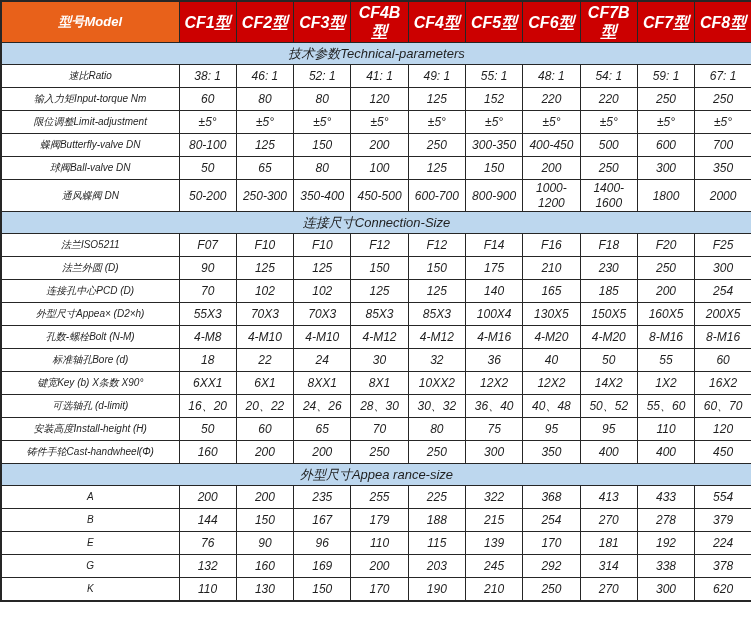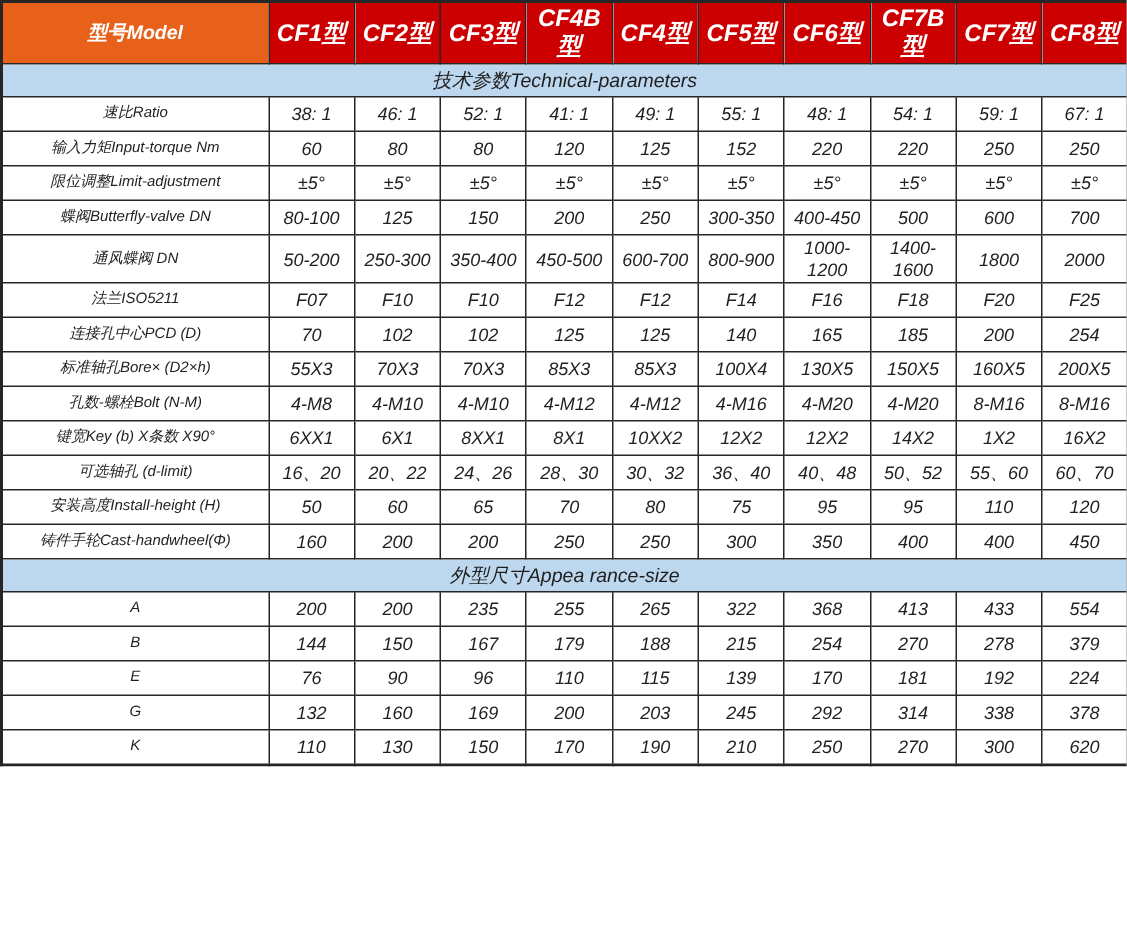--- a/index.html
+++ b/index.html
@@ -147,60 +147,89 @@
           <td class="value-cell">150</td>
           <td class="value-cell">200</td>
           <td class="value-cell">250</td>
           <td class="value-cell">300-350</td>
           <td class="value-cell">400-450</td>
           <td class="value-cell">500</td>
           <td class="value-cell">600</td>
           <td class="value-cell">700</td>
         </tr>
         <tr class="spec-row">
+          <td class="row-label">球阀Ball-valve DN</td>
+          <td class="value-cell">50</td>
+          <td class="value-cell">65</td>
+          <td class="value-cell">80</td>
+          <td class="value-cell">100</td>
+          <td class="value-cell">125</td>
+          <td class="value-cell">150</td>
+          <td class="value-cell">200</td>
+          <td class="value-cell">250</td>
+          <td class="value-cell">300</td>
+          <td class="value-cell">350</td>
+        </tr>
+        <tr class="spec-row">
           <td class="row-label">通风蝶阀  DN</td>
           <td class="value-cell">50-200</td>
           <td class="value-cell">250-300</td>
           <td class="value-cell">350-400</td>
           <td class="value-cell">450-500</td>
           <td class="value-cell">600-700</td>
           <td class="value-cell">800-900</td>
           <td class="value-cell">1000-1200</td>
           <td class="value-cell">1400-1600</td>
           <td class="value-cell">1800</td>
           <td class="value-cell">2000</td>
         </tr>
+        <tr class="section-row">
+          <td class="section-title" colspan="11">连接尺寸Connection-Size</td>
+        </tr>
         <tr class="spec-row">
           <td class="row-label">法兰ISO5211</td>
           <td class="value-cell">F07</td>
           <td class="value-cell">F10</td>
           <td class="value-cell">F10</td>
           <td class="value-cell">F12</td>
           <td class="value-cell">F12</td>
           <td class="value-cell">F14</td>
           <td class="value-cell">F16</td>
           <td class="value-cell">F18</td>
           <td class="value-cell">F20</td>
           <td class="value-cell">F25</td>
         </tr>
         <tr class="spec-row">
+          <td class="row-label">法兰外圆 (D)</td>
+          <td class="value-cell">90</td>
+          <td class="value-cell">125</td>
+          <td class="value-cell">125</td>
+          <td class="value-cell">150</td>
+          <td class="value-cell">150</td>
+          <td class="value-cell">175</td>
+          <td class="value-cell">210</td>
+          <td class="value-cell">230</td>
+          <td class="value-cell">250</td>
+          <td class="value-cell">300</td>
+        </tr>
+        <tr class="spec-row">
           <td class="row-label">连接孔中心PCD (D)</td>
           <td class="value-cell">70</td>
           <td class="value-cell">102</td>
           <td class="value-cell">102</td>
           <td class="value-cell">125</td>
           <td class="value-cell">125</td>
           <td class="value-cell">140</td>
           <td class="value-cell">165</td>
           <td class="value-cell">185</td>
           <td class="value-cell">200</td>
           <td class="value-cell">254</td>
         </tr>
         <tr class="spec-row">
-          <td class="row-label">标准轴孔Bore× (D2×h)</td>
+          <td class="row-label">外型尺寸Appea× (D2×h)</td>
           <td class="value-cell">55X3</td>
           <td class="value-cell">70X3</td>
           <td class="value-cell">70X3</td>
           <td class="value-cell">85X3</td>
           <td class="value-cell">85X3</td>
           <td class="value-cell">100X4</td>
           <td class="value-cell">130X5</td>
           <td class="value-cell">150X5</td>
           <td class="value-cell">160X5</td>
           <td class="value-cell">200X5</td>
@@ -212,20 +241,33 @@
           <td class="value-cell">4-M10</td>
           <td class="value-cell">4-M12</td>
           <td class="value-cell">4-M12</td>
           <td class="value-cell">4-M16</td>
           <td class="value-cell">4-M20</td>
           <td class="value-cell">4-M20</td>
           <td class="value-cell">8-M16</td>
           <td class="value-cell">8-M16</td>
         </tr>
         <tr class="spec-row">
+          <td class="row-label">标准轴孔Bore (d)</td>
+          <td class="value-cell">18</td>
+          <td class="value-cell">22</td>
+          <td class="value-cell">24</td>
+          <td class="value-cell">30</td>
+          <td class="value-cell">32</td>
+          <td class="value-cell">36</td>
+          <td class="value-cell">40</td>
+          <td class="value-cell">50</td>
+          <td class="value-cell">55</td>
+          <td class="value-cell">60</td>
+        </tr>
+        <tr class="spec-row">
           <td class="row-label">键宽Key (b) X条数 X90°</td>
           <td class="value-cell">6XX1</td>
           <td class="value-cell">6X1</td>
           <td class="value-cell">8XX1</td>
           <td class="value-cell">8X1</td>
           <td class="value-cell">10XX2</td>
           <td class="value-cell">12X2</td>
           <td class="value-cell">12X2</td>
           <td class="value-cell">14X2</td>
           <td class="value-cell">1X2</td>
@@ -272,21 +314,21 @@
         </tr>
         <tr class="section-row">
           <td class="section-title" colspan="11">外型尺寸Appea rance-size</td>
         </tr>
         <tr class="spec-row">
           <td class="row-label">A</td>
           <td class="value-cell">200</td>
           <td class="value-cell">200</td>
           <td class="value-cell">235</td>
           <td class="value-cell">255</td>
-          <td class="value-cell">265</td>
+          <td class="value-cell">225</td>
           <td class="value-cell">322</td>
           <td class="value-cell">368</td>
           <td class="value-cell">413</td>
           <td class="value-cell">433</td>
           <td class="value-cell">554</td>
         </tr>
         <tr class="spec-row">
           <td class="row-label">B</td>
           <td class="value-cell">144</td>
           <td class="value-cell">150</td>

